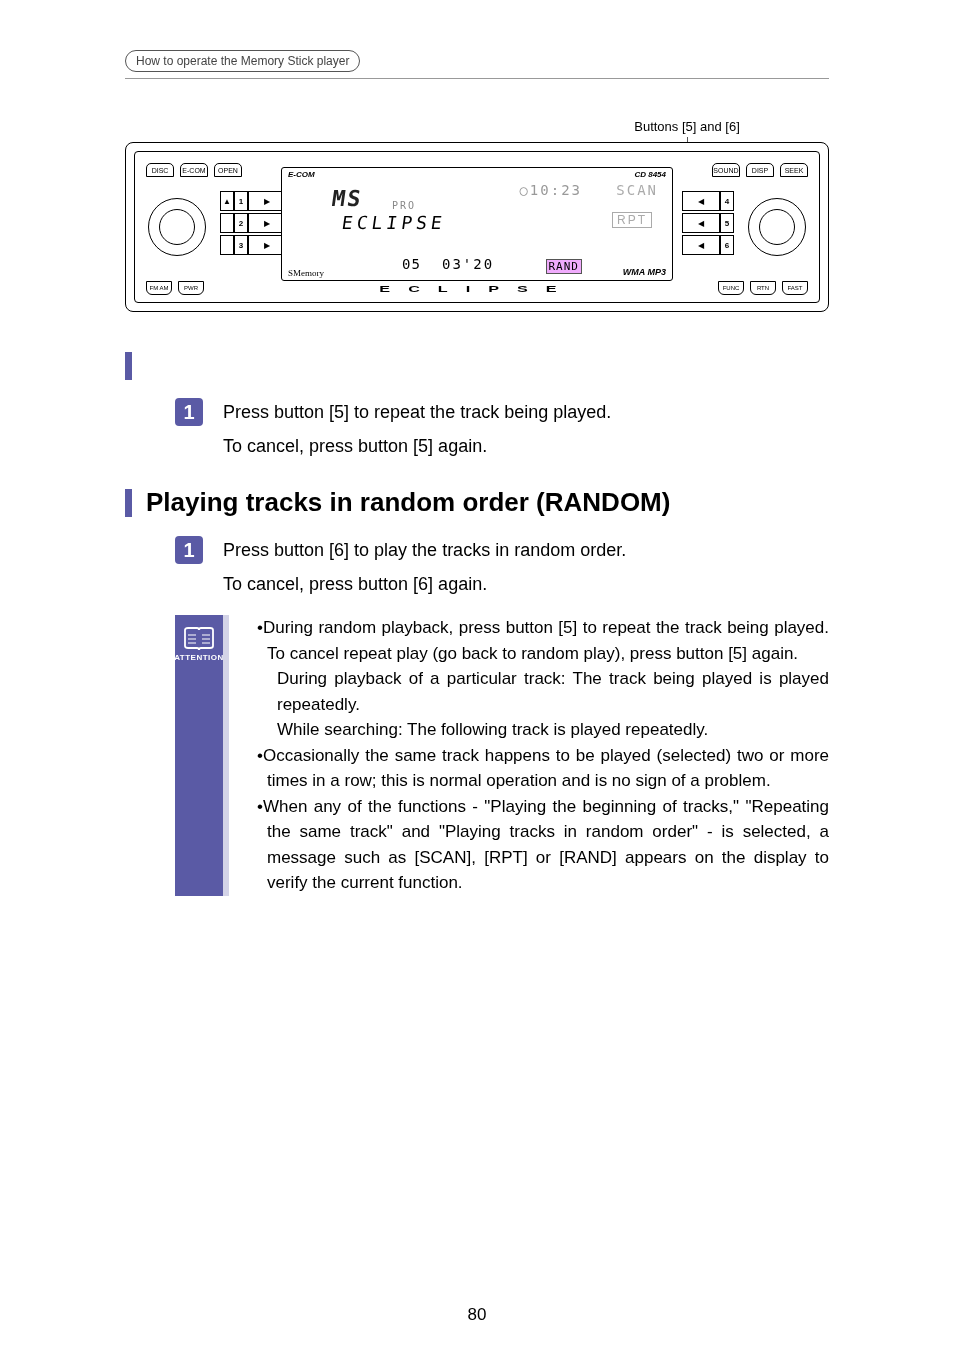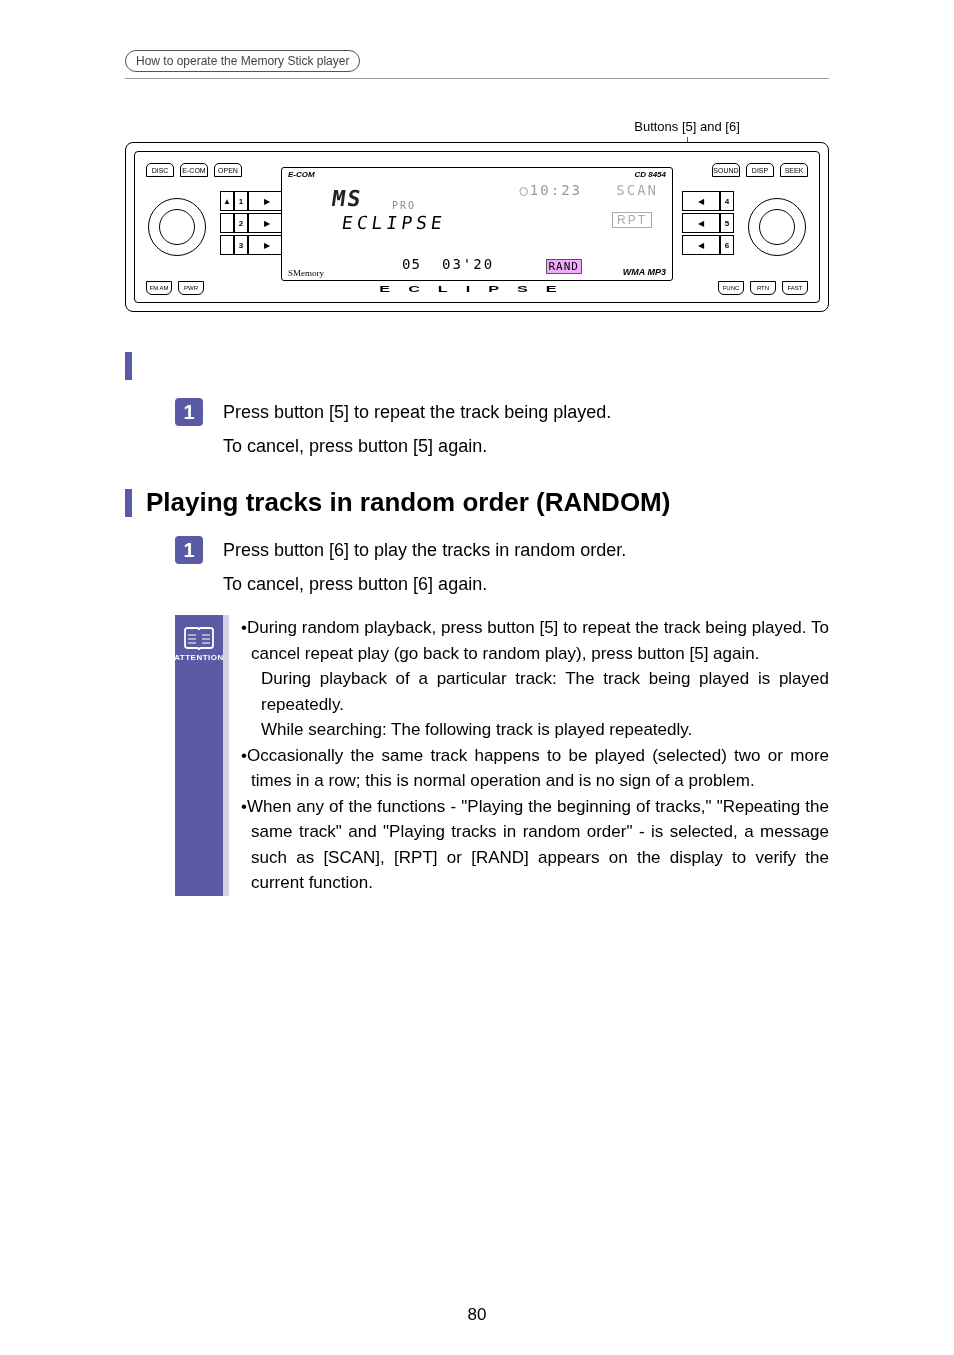--- a/index.html
+++ b/index.html
@@ -238,21 +238,21 @@
   .attn-label {
     color:#fff; font-size:8px; font-weight:bold; letter-spacing:0.5px;
     margin-top:2px;
   }
   .attn-stripe {
     width: 6px;
     background: #d3d3e7;
   }
   .attn-content {
     flex: 1;
-    padding-left: 12px;
+    padding-left: 28px;
     font-size: 17px;
     line-height: 1.5;
     text-align: justify;
   }
   .attn-content .bullet {
     display: block;
     text-indent: -10px;
     padding-left: 10px;
     margin-top: 0;
   }

